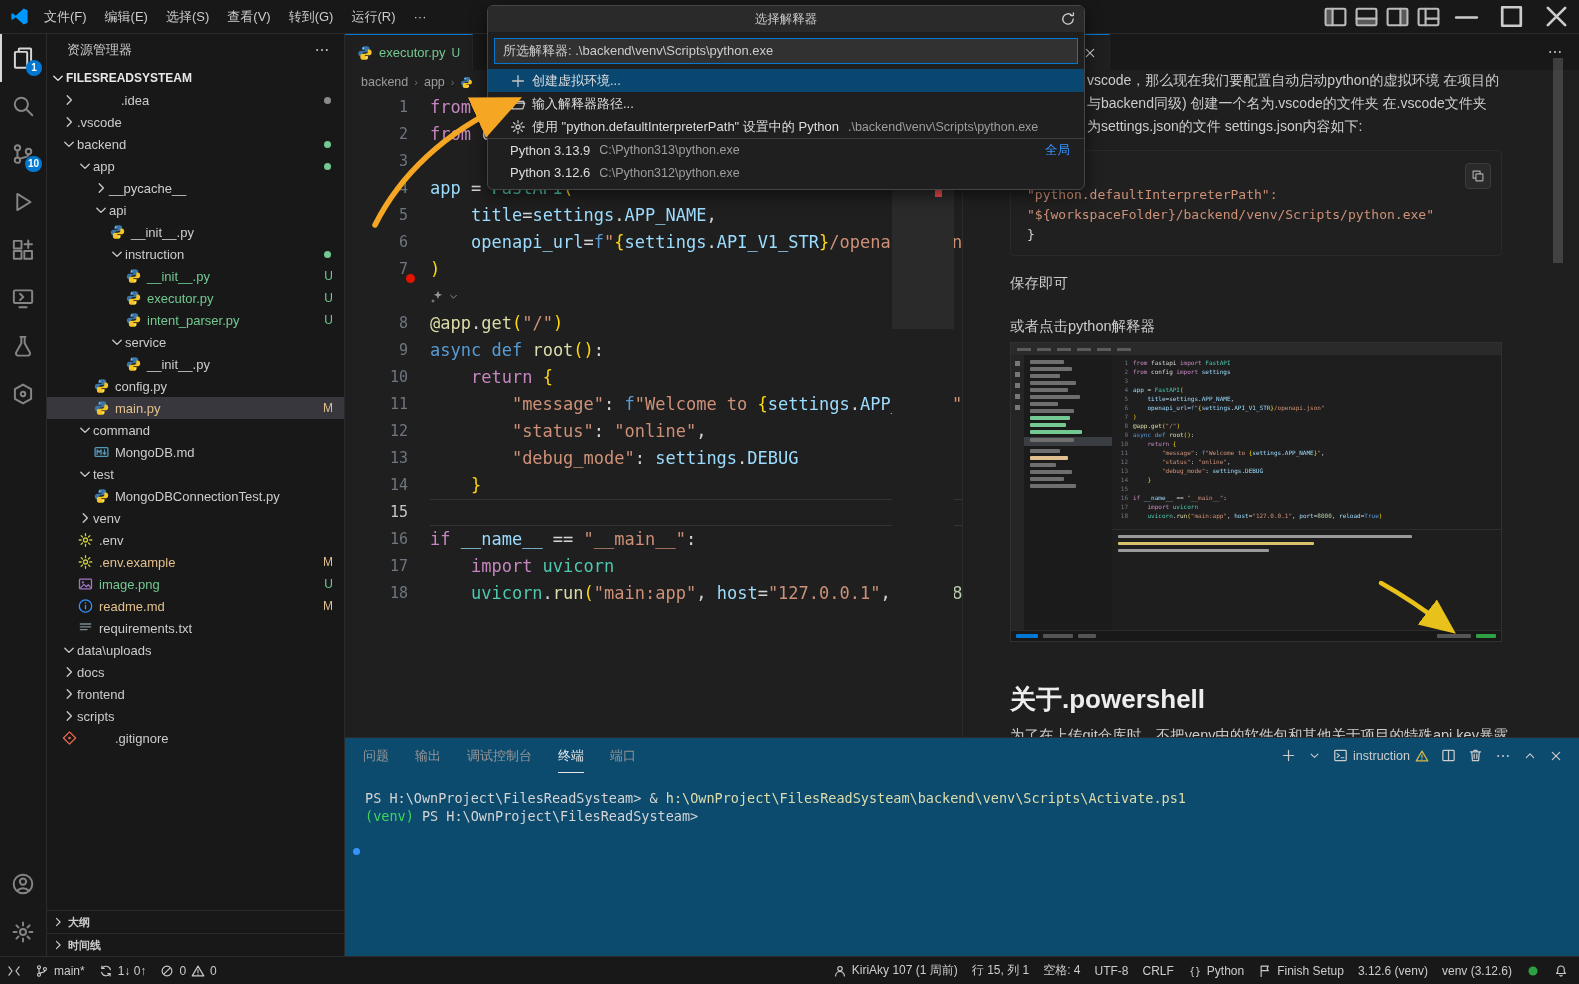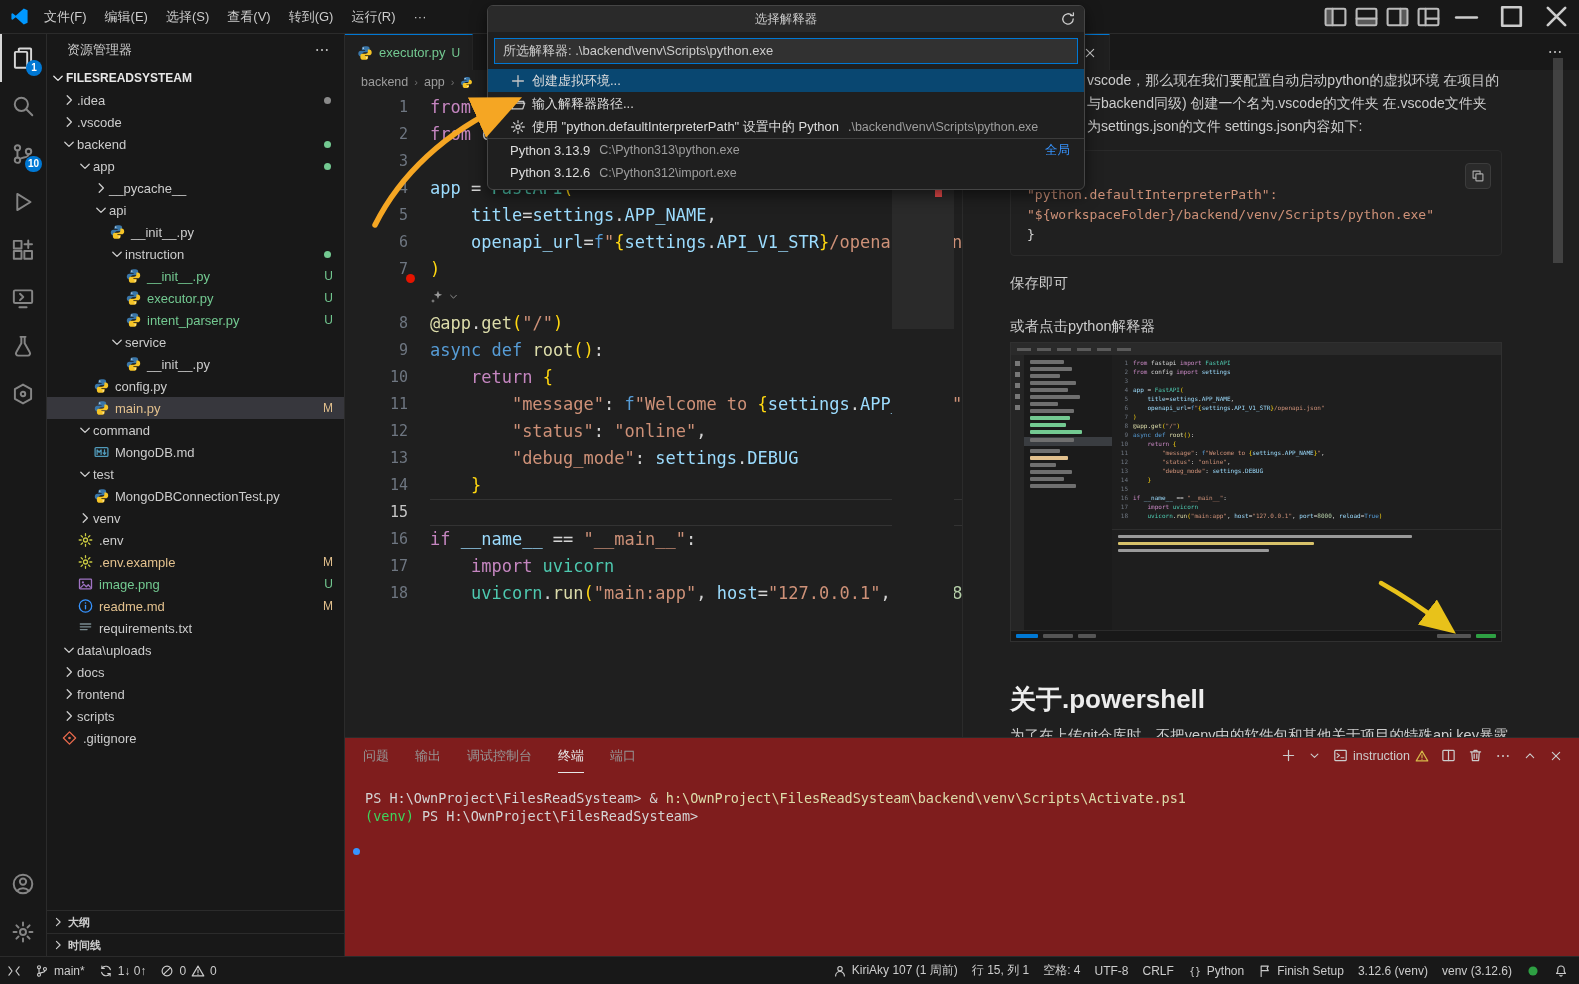--- a/index.html
+++ b/index.html
@@ -89,21 +89,21 @@
   .mini-side .mrow{height:4px;margin:0 0 3px 6px;border-radius:1px;}
   .mini-side .msel{background:#3a3d41;padding:1px 0;margin:0 0 3px 0;}
   .mini-code{position:absolute;left:101px;top:12px;right:0;height:172px;overflow:hidden;font-family:"DejaVu Sans Mono",monospace;font-size:6px;line-height:9px;white-space:pre;padding:3px 0 0 4px;}
   .mini-code .mln{color:#6e7681;display:inline-block;width:12px;text-align:right;margin-right:5px;}
   .mini-term{position:absolute;left:101px;top:186px;right:0;bottom:10px;border-top:1px solid #2e2e2e;padding:5px 6px;}
   .mini-term i{display:block;height:3px;border-radius:1px;background:#9a9a9a;margin-bottom:4px;}
   .mini-status{position:absolute;left:0;bottom:0;right:0;height:10px;background:#181818;border-top:1px solid #2b2b2b;display:flex;align-items:center;gap:5px;padding:0 5px;}
   .mini-status i{display:block;height:4px;border-radius:1px;background:#555;}
 
   
-  .panel{position:absolute;left:345px;top:737px;right:0;height:219px;background:#7f1d1d;border-top:1px solid #2b2b2b;z-index:2;box-sizing:border-box;}
+  .panel{position:absolute;left:345px;top:737px;right:0;height:219px;background:#0c4a6e;border-top:1px solid #2b2b2b;z-index:2;box-sizing:border-box;}
   .panel-tabs{height:35px;display:flex;align-items:stretch;padding-left:18px;gap:26px;font-size:13px;color:#969696;}
   .ptab{display:flex;align-items:center;}
   .ptab.active{color:#e7e7e7;box-shadow:inset 0 -1px 0 #e7e7e7;}
   .panel-actions{margin-left:auto;display:flex;align-items:center;gap:12px;margin-right:16px;color:#ccc;}
   .pa-term{display:flex;align-items:center;gap:5px;font-size:12.5px;color:#ccc;}
   .panel-body{position:relative;font-family:"DejaVu Sans Mono","Liberation Mono",monospace;font-size:13.5px;line-height:18px;color:#ccc;padding:16px 0 0 20px;}
   .term-line{white-space:pre;}
   .term-dot{position:absolute;left:8px;top:75px;width:7px;height:7px;border-radius:50%;background:#3794ff;}
 
   
@@ -298,21 +298,21 @@
     </div>
     <div class="sb-section">
       <span class="ic" style="width:16px;height:16px;">
           <svg viewBox="0 0 16 16" fill="none" stroke="currentColor" stroke-width="1.3" stroke-linecap="round" stroke-linejoin="round">
             <path d="M3.8 6.2L8 10.4l4.2-4.2"></path>
           </svg>
         </span>
       <span>FILESREADSYSTEAM</span>
     </div>
     <div id="tree">
-        <div class="tree-row" style="padding-left: 14px;">
+        <div class="tree-row" style="padding-left: 14px; gap: 44px;">
           <span class="chev ic" style="width:16px;height:16px;">
             <svg viewBox="0 0 16 16" fill="none" stroke="currentColor" stroke-width="1.3" stroke-linecap="round" stroke-linejoin="round">
               <path d="M6.2 3.8L10.4 8l-4.2 4.2"></path>
             </svg>
           </span>
           <span class="lbl ">.idea</span>
           <span class="gitdot" style="background:#8a8a8a"></span>
         </div>
         <div class="tree-row" style="padding-left: 14px;">
           <span class="chev ic" style="width:16px;height:16px;">
@@ -572,21 +572,21 @@
           <span class="lbl ">frontend</span>
         </div>
         <div class="tree-row" style="padding-left: 14px;">
           <span class="chev ic" style="width:16px;height:16px;">
             <svg viewBox="0 0 16 16" fill="none" stroke="currentColor" stroke-width="1.3" stroke-linecap="round" stroke-linejoin="round">
               <path d="M6.2 3.8L10.4 8l-4.2 4.2"></path>
             </svg>
           </span>
           <span class="lbl ">scripts</span>
         </div>
-        <div class="tree-row" style="padding-left: 14px;">
+        <div class="tree-row" style="padding-left: 14px; gap: 32px;">
           <span class="ficon ic" style="color:#e8694c">
             <svg viewBox="0 0 16 16" fill="none" stroke="currentColor" stroke-width="1.3" stroke-linecap="round" stroke-linejoin="round">
               <path d="M8 1.9L14.1 8 8 14.1 1.9 8z"></path>
               <circle cx="8" cy="8" r="1.3" fill="currentColor" stroke="none"></circle>
             </svg>
           </span>
           <span class="lbl ">.gitignore</span>
         </div>
       </div>
     <div class="sb-bottom">
@@ -1112,21 +1112,21 @@
           <span>使用 "python.defaultInterpreterPath" 设置中的 Python</span>
           <span class="qdetail">.\backend\venv\Scripts\python.exe</span>
         </div>
         <div class="qp-item grouped">
           <span>Python 3.13.9</span>
           <span class="qdetail">C:\Python313\python.exe</span>
           <span class="qmeta">全局</span>
         </div>
         <div class="qp-item">
           <span>Python 3.12.6</span>
-          <span class="qdetail">C:\Python312\import.exe</span>
+          <span class="qdetail">C:\Python312\python.exe</span>
         </div>
       </div>
   </div>
 
   <svg class="arrow-svg" style="left:355px;top:80px;" width="180" height="160">
     <defs>
         <marker id="ah1" markerWidth="10" markerHeight="9" refX="6" refY="4" orient="auto">
           <path d="M0 0L9 4L0 8z" fill="#f5a623"></path>
         </marker>
       </defs>

